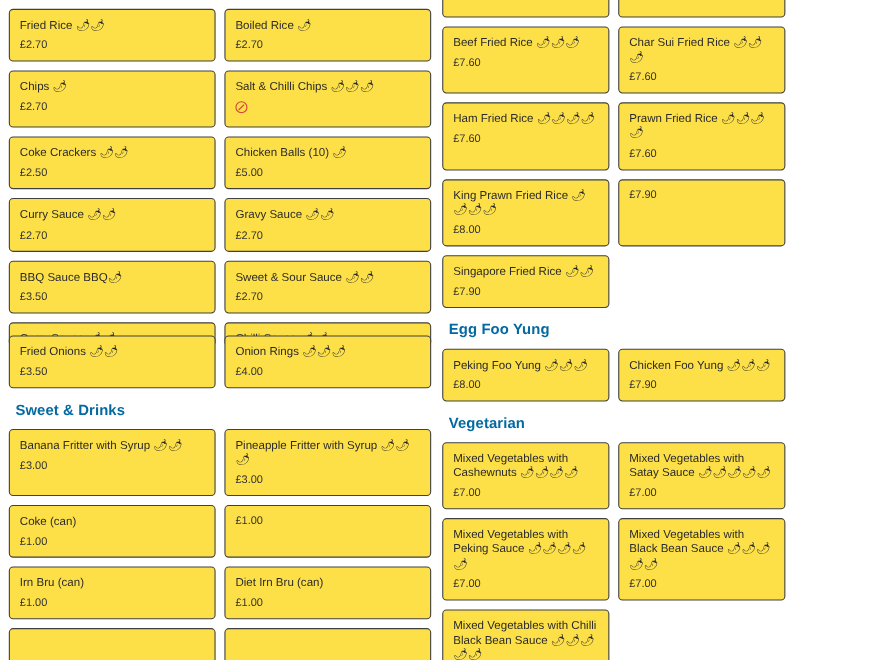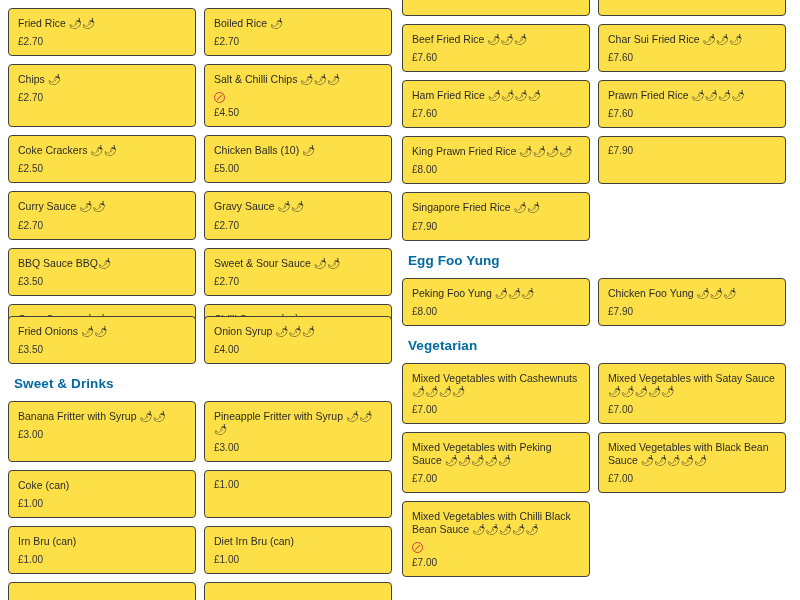--- a/index.html
+++ b/index.html
@@ -39,21 +39,21 @@
   }
   .card {
     width: 188px;
     min-height: 46px;
     border: 1px solid #404040;
     border-radius: 4px;
     background: #fde047;
     padding: 8px 9px 8px 9px;
     position: relative;
   }
-  .col-right .card { width: 188px; }
+  .col-right .card { width: 152px; }
 
   .card-name {
     font-size: 10.5px;
     color: #2b2b2b;
     line-height: 1.25;
     margin-bottom: 6px;
     word-wrap: break-word;
   }
   .card-price {
     font-size: 10px;
@@ -101,21 +101,20 @@
         <div class="card-price">£2.70</div>
       </div>
 
       <div class="card">
         <div class="card-name">Chips 🌶</div>
         <div class="card-price">£2.70</div>
       </div>
       <div class="card">
         <div class="card-name">Salt &amp; Chilli Chips 🌶🌶🌶</div>
         <span class="veg-badge"></span>
-        <div class="card-price">£4.50</div>
       </div>
 
       <div class="card">
         <div class="card-name">Coke Crackers 🌶🌶</div>
         <div class="card-price">£2.50</div>
       </div>
       <div class="card">
         <div class="card-name">Chicken Balls (10) 🌶</div>
         <div class="card-price">£5.00</div>
       </div>
@@ -143,21 +142,21 @@
       </div>
       <div class="card cut-bottom">
         <div class="card-name">Chilli Sauce 🌶🌶</div>
       </div>
 
       <div class="card" style="margin-top:-18px;">
         <div class="card-name">Fried Onions 🌶🌶</div>
         <div class="card-price">£3.50</div>
       </div>
       <div class="card" style="margin-top:-18px;">
-        <div class="card-name">Onion Syrup 🌶🌶🌶</div>
+        <div class="card-name">Onion Rings 🌶🌶🌶</div>
         <div class="card-price">£4.00</div>
       </div>
     </div>
 
     <div class="section-title">Sweet &amp; Drinks</div>
 
     <div class="grid">
       <div class="card">
         <div class="card-name">Banana Fritter with Syrup 🌶🌶</div>
         <div class="card-price">£3.00</div>

